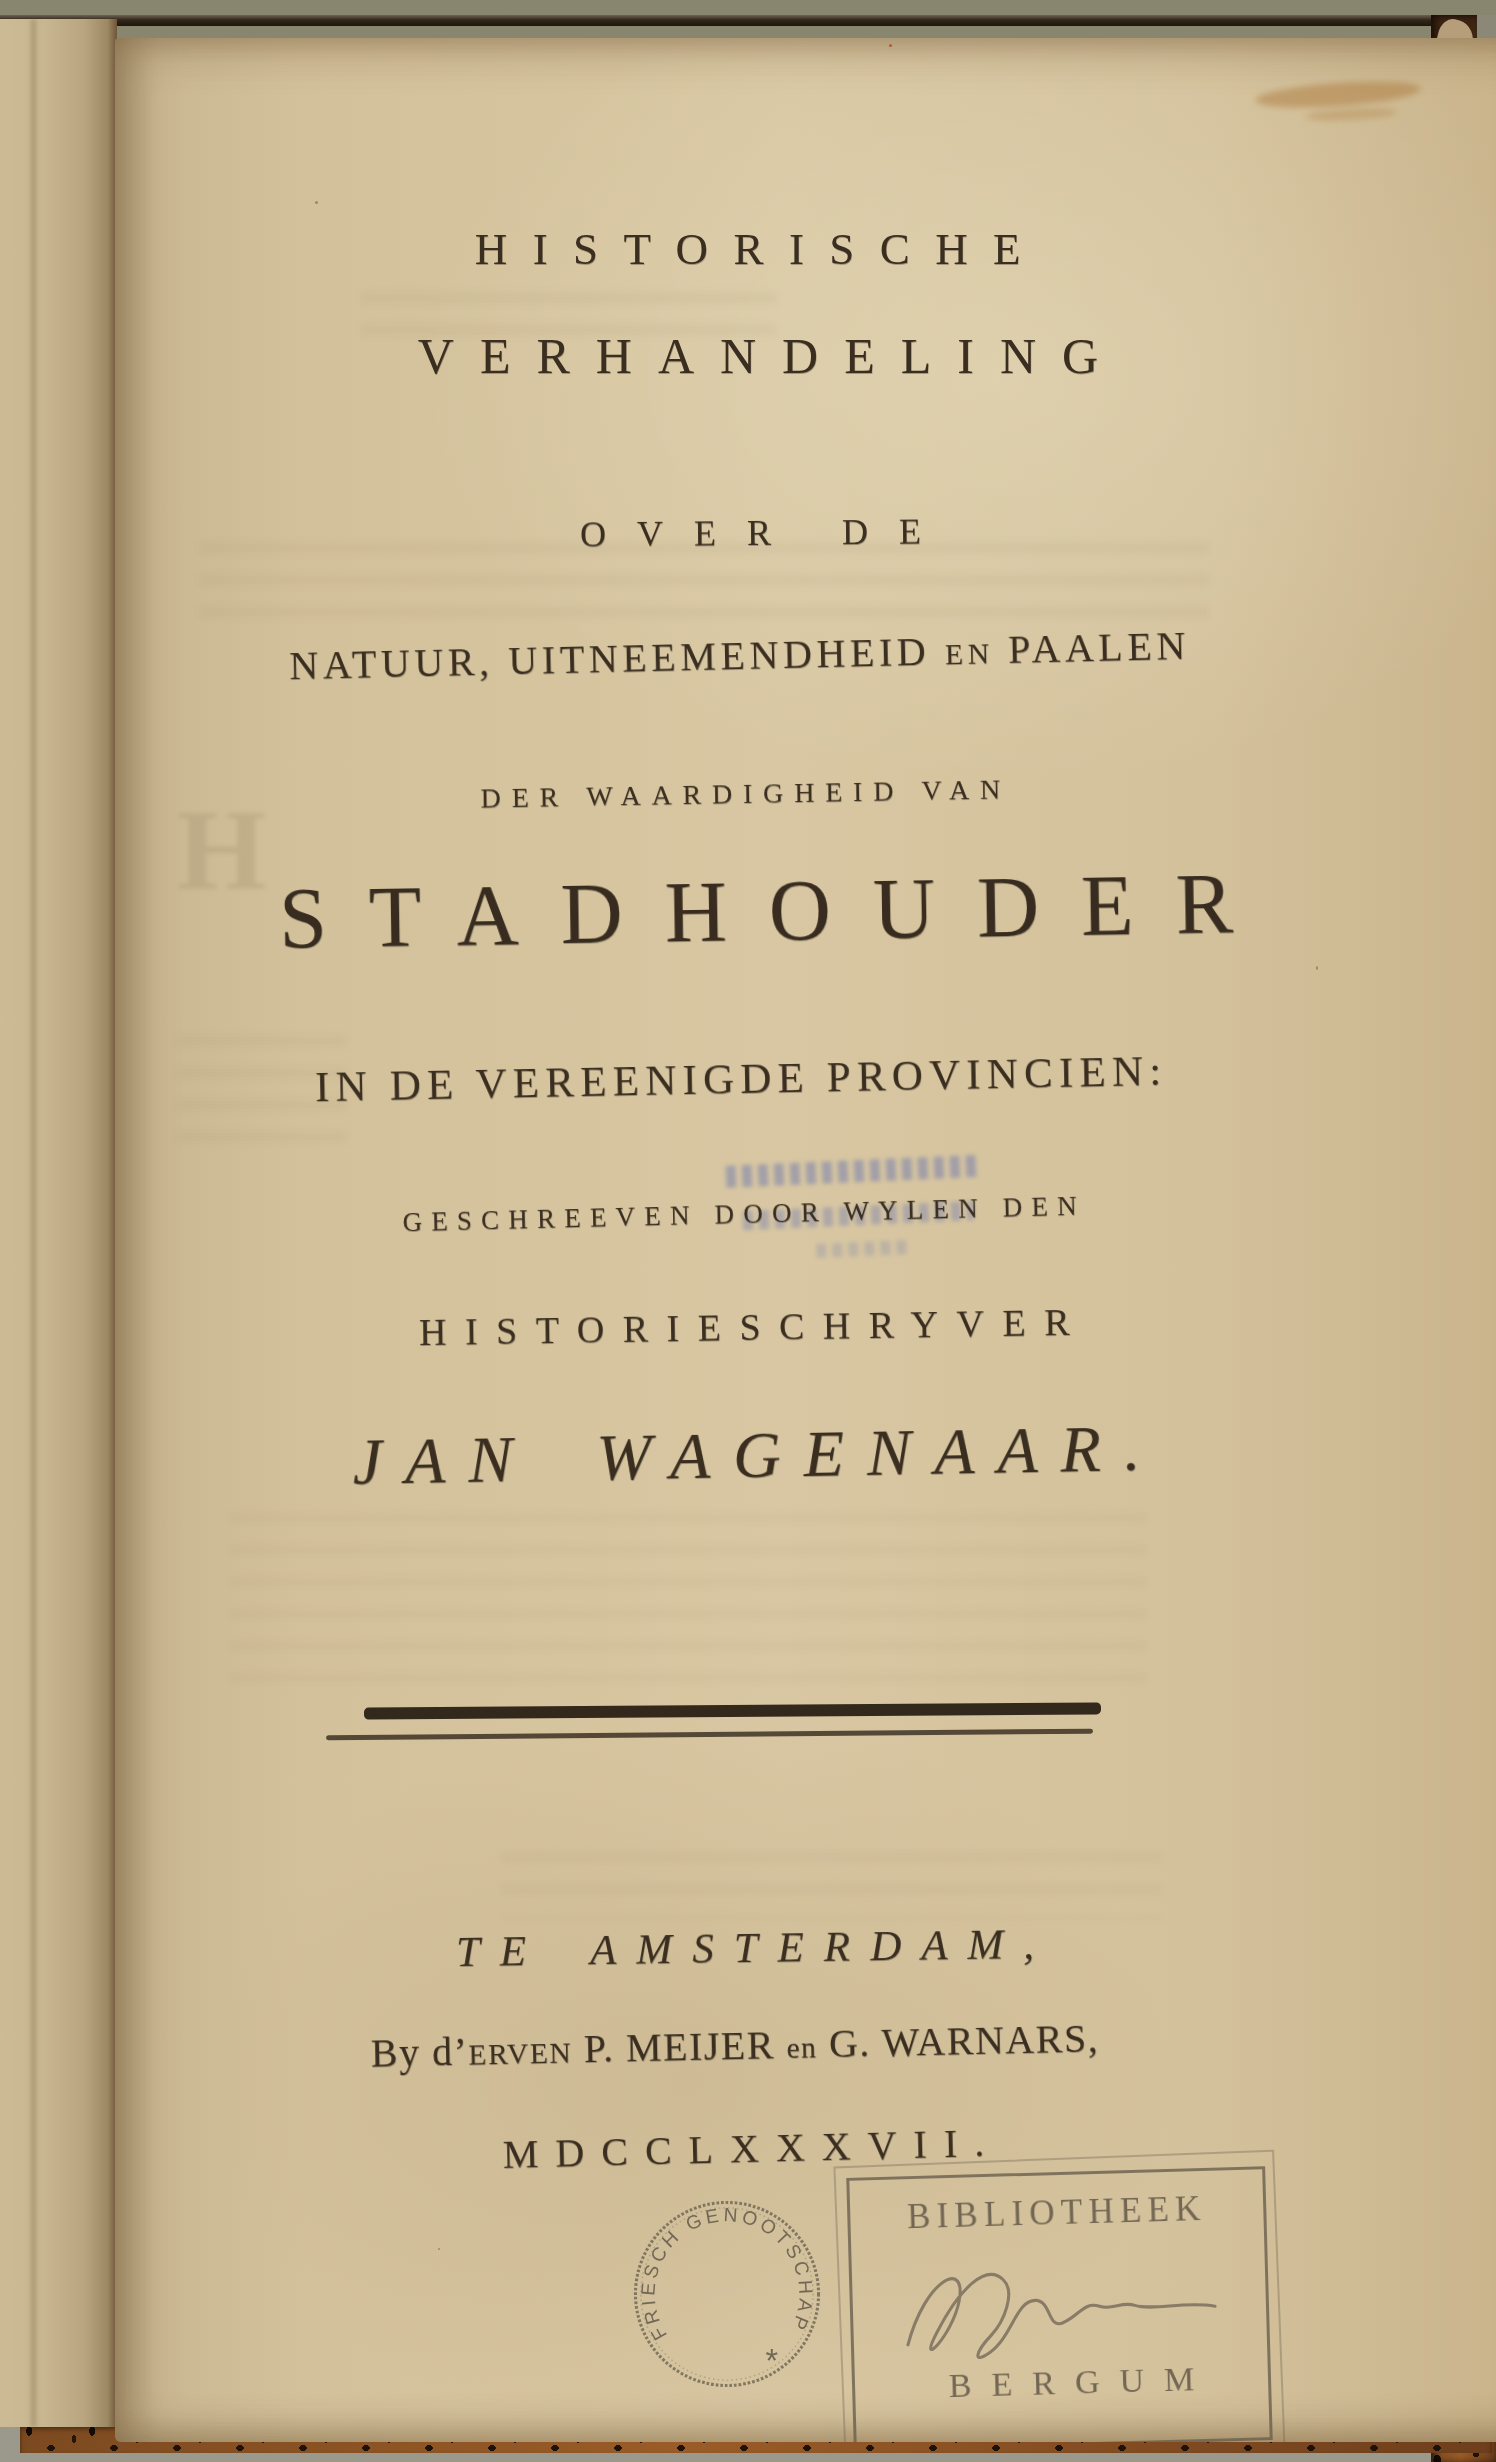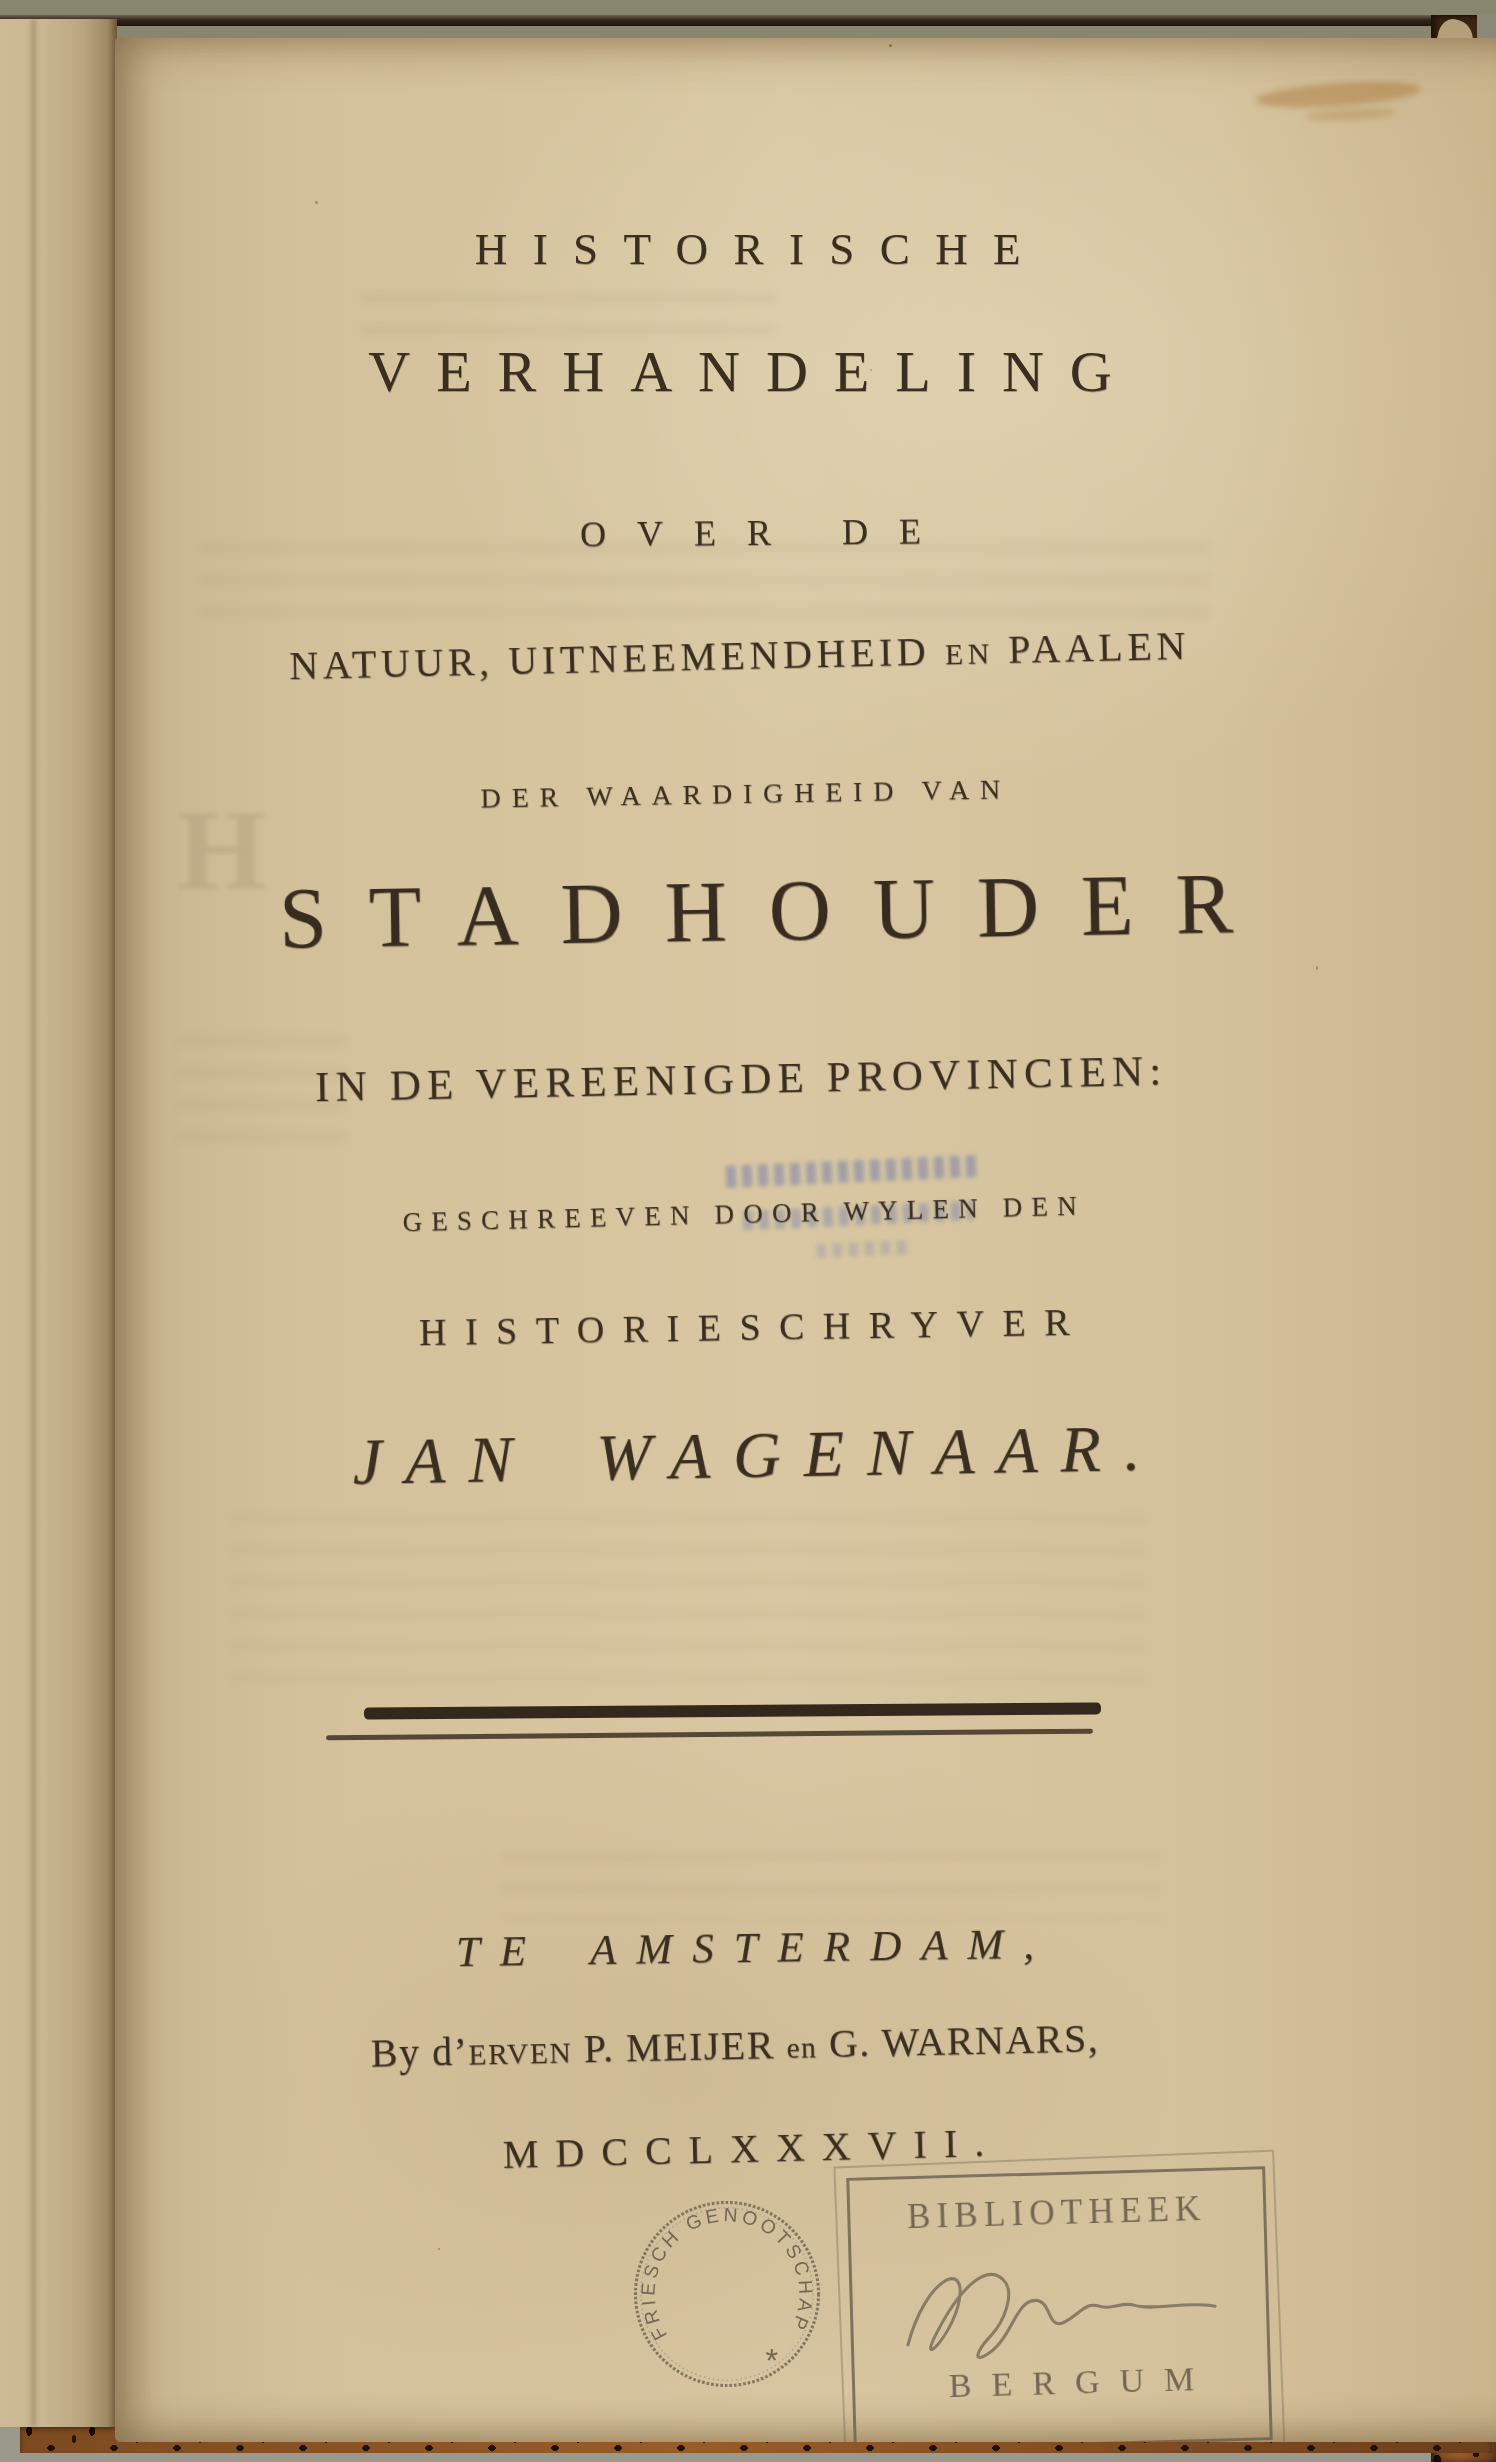--- a/index.html
+++ b/index.html
@@ -121,21 +121,21 @@
     <div class="speck" style="left:755px;top:331px;width:2.3px;height:2.3px;background:rgba(180,90,40,.5);"></div>
 
     <div class="blue-stamp">
       <div class="blue-row" style="left:4.6px;top:9.2px;width:254px;"></div>
       <div class="blue-row" style="left:20px;top:55px;width:231px;height:18.5px;opacity:.8;"></div>
       <div class="blue-row" style="left:92px;top:91px;width:92px;height:14px;opacity:.5;"></div>
     </div>
 
     <div class="tl" style="top:189px;font-size:45px;letter-spacing:25.4px;padding-left:25.4px;">HISTORISCHE</div>
 
-    <div class="tl" style="top:305px;font-size:58px;letter-spacing:26px;padding-left:18px;">VERHANDELING</div>
+    <div class="tl" style="top:293px;font-size:50px;letter-spacing:26px;padding-left:36px;">VERHANDELING</div>
 
     <div class="tl" style="top:477px;font-size:36px;letter-spacing:31px;padding-left:31px;transform:rotate(-.5deg);">OVER DE</div>
 
     <div class="tl" style="top:598px;font-size:40px;letter-spacing:4.6px;padding-left:4.6px;transform:rotate(-1.3deg);"><span>NATUUR, UITNEEMENDHEID </span><span class="sc">EN</span><span> PAALEN</span></div>
 
     <div class="tl" style="top:742px;font-size:28px;letter-spacing:10.8px;padding-left:10.8px;transform:rotate(-1deg);">DER WAARDIGHEID VAN</div>
 
     <div class="tl" style="top:830px;font-size:86px;letter-spacing:42px;padding-left:42px;transform:rotate(-.9deg);color:#372c1f;">STADHOUDER</div>
 
     <div class="tl" style="top:1019px;font-size:43px;letter-spacing:6.2px;padding-left:6.2px;transform:rotate(-1.1deg);">IN DE VEREENIGDE PROVINCIEN:</div>

